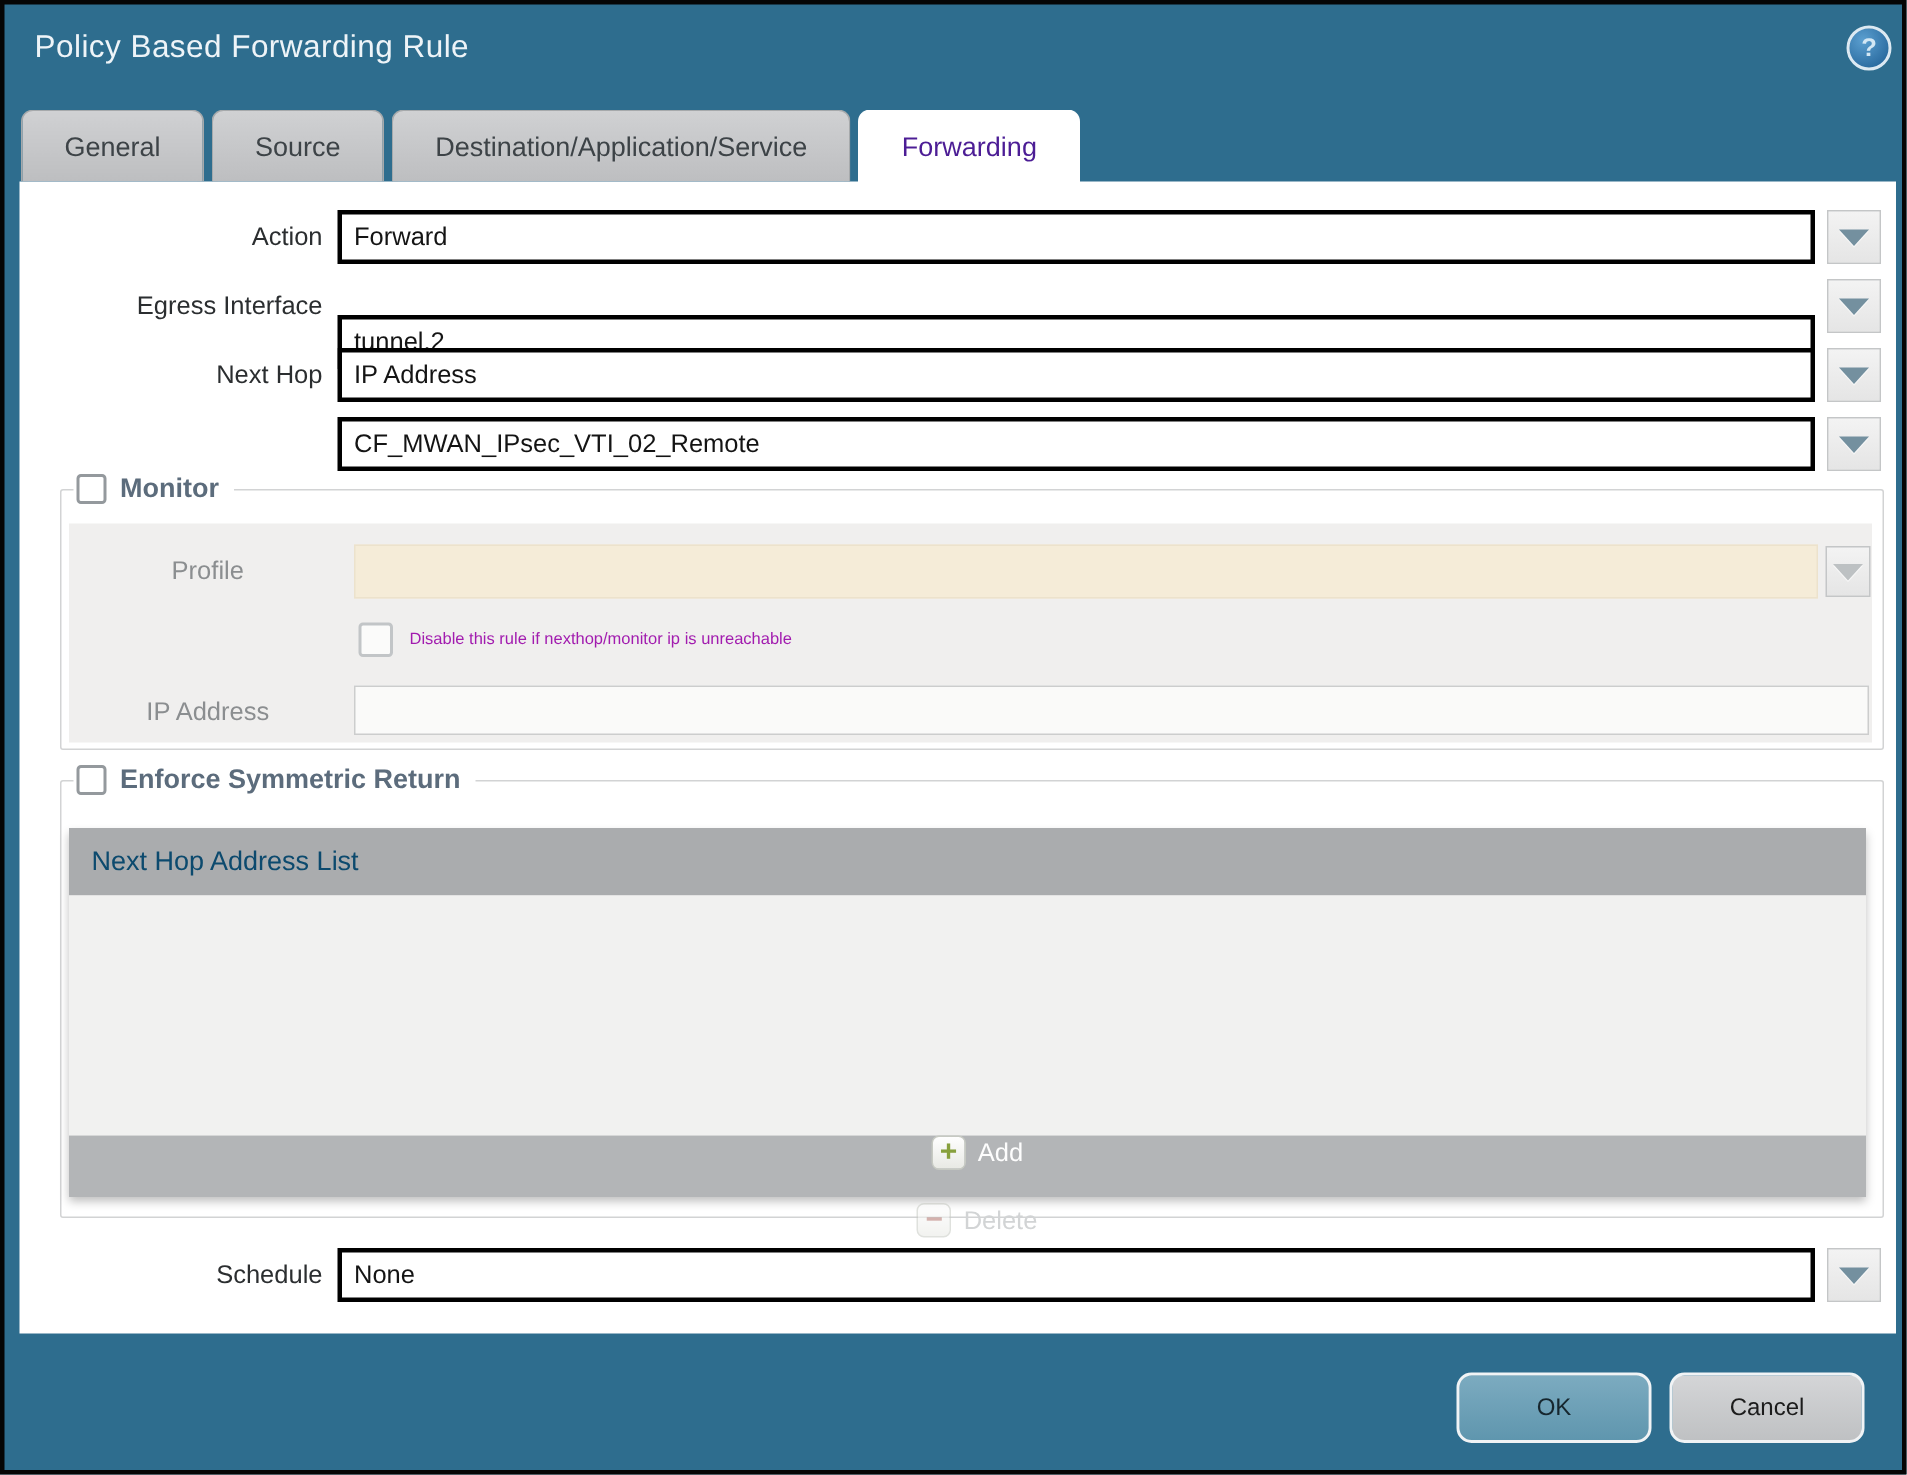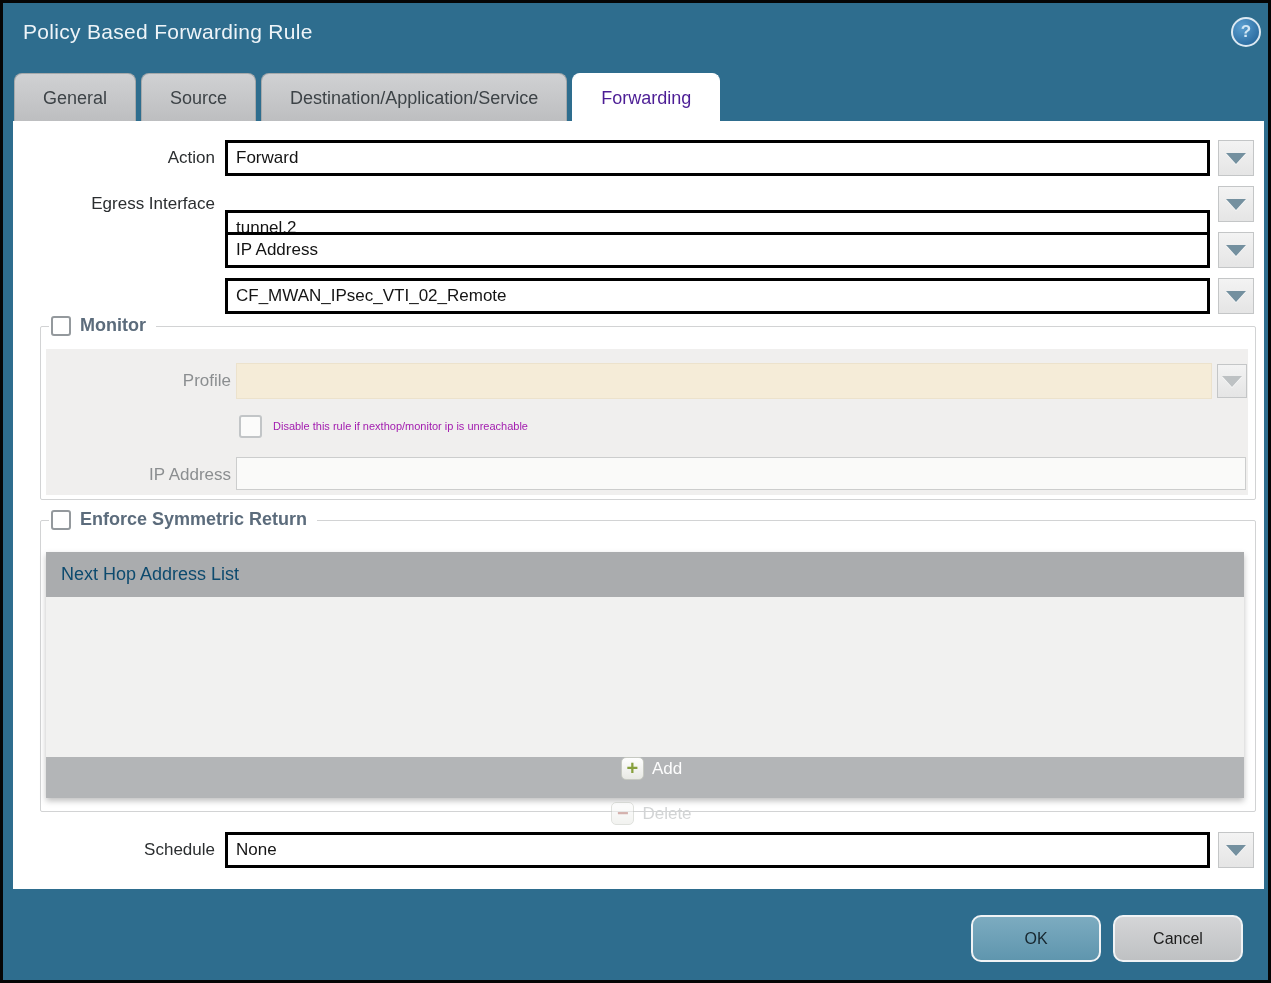--- a/index.html
+++ b/index.html
@@ -60,21 +60,21 @@
   .legend {
     position:absolute; top:-12px; left:8px; background:#fff; padding:0 10px 0 2px;
     display:flex; align-items:center; gap:9px;
   }
   .legend .cb { width:20px; height:20px; border:2px solid #94999d; border-radius:3px; background:#fff; cursor:pointer; }
   .legend .cap { font-size:18px; font-weight:bold; color:#5c6c7c; white-space:nowrap; }
 
   .monitor-panel { position:absolute; left:5px; top:22px; width:1202px; height:146px; background:#f0efee; }
 
   .sub-label {
-    position:absolute; width:185px; height:36px; line-height:36px; text-align:right;
+    position:absolute; width:185px; height:36px; line-height:36px; text-align:center;
     font-size:17px; color:#8b8e90;
   }
   .profile-input {
     position:absolute; left:195px; top:36px; width:976px; height:36px;
     background:#f5ecd8; border:1px solid #ece2cc; font-size:17px; color:#6a6a6a; padding:0 8px;
     font-family:"Liberation Sans", sans-serif; outline:none;
   }
   .dd-btn.profile { left:1176px; top:37px; width:30px; height:34px; }
   .dis-cb {
     position:absolute; left:198px; top:88px; width:23px; height:23px;
@@ -138,20 +138,21 @@
     <div class="dd-btn" style="top:19px;">
       <span class="dd-arrow"></span>
     </div>
 
     <div class="row-label" style="top:65px;">Egress Interface</div>
     <input class="combo-input" style="top: 65px; margin-top: 24px;" value="tunnel.2">
     <div class="dd-btn" style="top:65px;">
       <span class="dd-arrow"></span>
     </div>
 
+    <div class="row-label" style="top:111px;">Next Hop</div>
     <input class="combo-input" style="top: 111px;" value="IP Address">
     <div class="dd-btn" style="top:111px;">
       <span class="dd-arrow"></span>
     </div>
 
     <input class="combo-input" style="top: 157px;" value="CF_MWAN_IPsec_VTI_02_Remote">
     <div class="dd-btn" style="top:157px;">
       <span class="dd-arrow"></span>
     </div>
 

